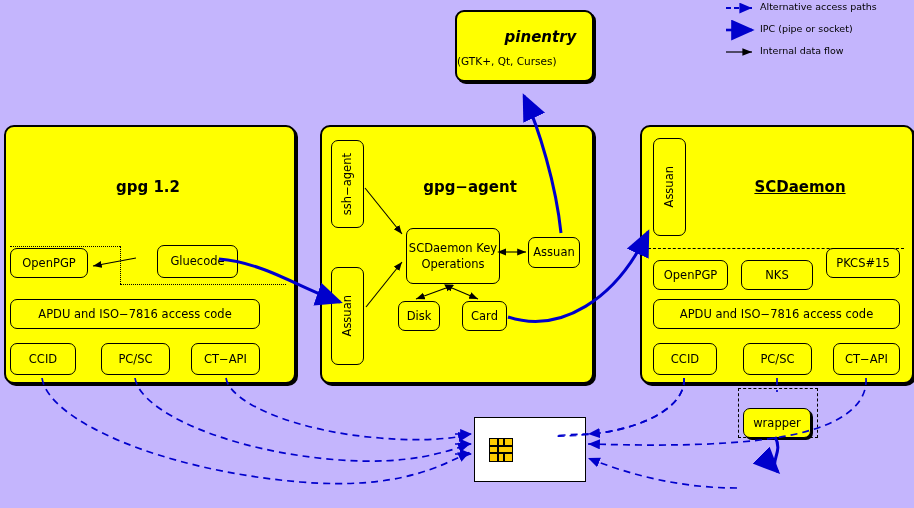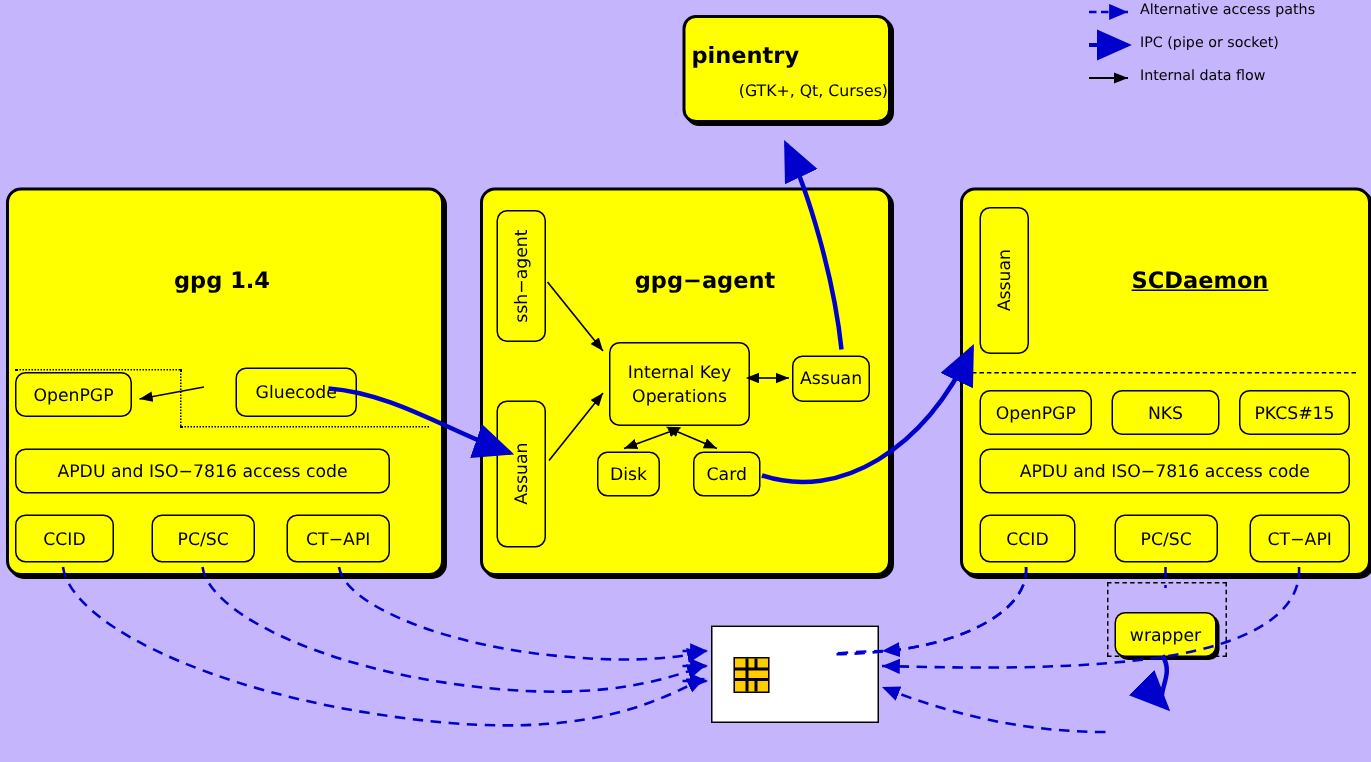--- a/index.html
+++ b/index.html
@@ -40,26 +40,26 @@
 
 <div id="stage">
 
   <div>
     <div class="legend" style="left:760px;top:1px;">Alternative access paths</div>
     <div class="legend" style="left:760px;top:23px;">IPC (pipe or socket)</div>
     <div class="legend" style="left:760px;top:45px;text-align:center;">Internal data flow</div>
   </div>
 
   <div class="panel" style="left:455px;top:10px;width:135px;height:68px;border-radius:9px;">
-    <div style="position:absolute;left:4px;top:16px;width:100%;text-align:left;" class="pinentry-main">pinentry</div>
-    <div style="position:absolute;left:0;top:43px;width:100%;text-align:right;" class="pinentry-sub">(GTK+, Qt, Curses)</div>
+    <div style="position:absolute;left:16px;top:16px;width:100%;text-align:center;font-style:italic;" class="pinentry-main">pinentry</div>
+    <div style="position:absolute;left:0;top:43px;width:100%;text-align:left;" class="pinentry-sub">(GTK+, Qt, Curses)</div>
   </div>
 
   <div class="panel" style="left:4px;top:125px;width:288px;height:255px;"></div>
-  <div class="panel-title" style="left:4px;top:178px;width:288px;">gpg 1.4</div>
+  <div class="panel-title" style="left:4px;top:178px;width:288px;">gpg 1.2</div>
 
   <div class="dotline dot-h" style="left:10px;top:246px;width:110px;"></div>
   <div class="dotline dot-v" style="left:120px;top:246px;height:38px;"></div>
   <div class="dotline dot-h" style="left:120px;top:284px;width:166px;"></div>
 
   <div class="box" style="left:10px;top:248px;width:78px;height:30px;">OpenPGP</div>
   <div class="box" style="left:137px;top:245px;width:81px;height:33px;margin-left:20px;">Gluecode</div>
   <div class="box" style="left:10px;top:299px;width:250px;height:30px;">APDU and ISO−7816 access code</div>
   <div class="box" style="left:10px;top:343px;width:66px;height:32px;">CCID</div>
   <div class="box" style="left:101px;top:343px;width:69px;height:32px;">PC/SC</div>
@@ -69,40 +69,40 @@
   <div class="panel-title" style="left:350px;top:178px;width:240px;">gpg−agent</div>
 
   <div class="box" style="left:331px;top:140px;width:33px;height:88px;">
     <span class="vtext">ssh−agent</span>
   </div>
   <div class="box" style="left:331px;top:267px;width:33px;height:98px;">
     <span class="vtext">Assuan</span>
   </div>
 
   <div class="box" style="left:406px;top:228px;width:94px;height:56px;flex-direction:column;">
-    <span>Internal Key</span>
+    <span>SCDaemon Key</span>
     <span style="margin-top:2px;">Operations</span>
   </div>
 
   <div class="box" style="left:528px;top:237px;width:52px;height:31px;">Assuan</div>
   <div class="box" style="left:398px;top:301px;width:42px;height:30px;">Disk</div>
   <div class="box" style="left:462px;top:301px;width:45px;height:30px;">Card</div>
 
   <div class="panel" style="left:640px;top:125px;width:270px;height:255px;"></div>
   <div class="panel-title" style="left:690px;top:178px;width:220px;text-decoration:underline;">SCDaemon</div>
 
   <div class="box" style="left:653px;top:138px;width:33px;height:98px;">
     <span class="vtext">Assuan</span>
   </div>
 
   <div class="dotline dash-h" style="left:648px;top:248px;width:256px;"></div>
 
   <div class="box" style="left:653px;top:260px;width:75px;height:30px;">OpenPGP</div>
   <div class="box" style="left:741px;top:260px;width:72px;height:30px;">NKS</div>
-  <div class="box" style="left:826px;top:260px;width:74px;height:30px;">PKCS#15</div>
+  <div class="box" style="left:826px;top:248px;width:74px;height:30px;">PKCS#15</div>
   <div class="box" style="left:653px;top:299px;width:247px;height:30px;">APDU and ISO−7816 access code</div>
   <div class="box" style="left:653px;top:343px;width:64px;height:32px;">CCID</div>
   <div class="box" style="left:743px;top:343px;width:69px;height:32px;">PC/SC</div>
   <div class="box" style="left:833px;top:343px;width:67px;height:32px;">CT−API</div>
 
   <div class="dashbox" style="left:738px;top:388px;width:78px;height:48px;"></div>
   <div class="box shadow" style="left:743px;top:394px;width:68px;height:30px;">wrapper</div>
 
 
   <div class="card" style="left:474px;top:417px;width:110px;height:63px;">

